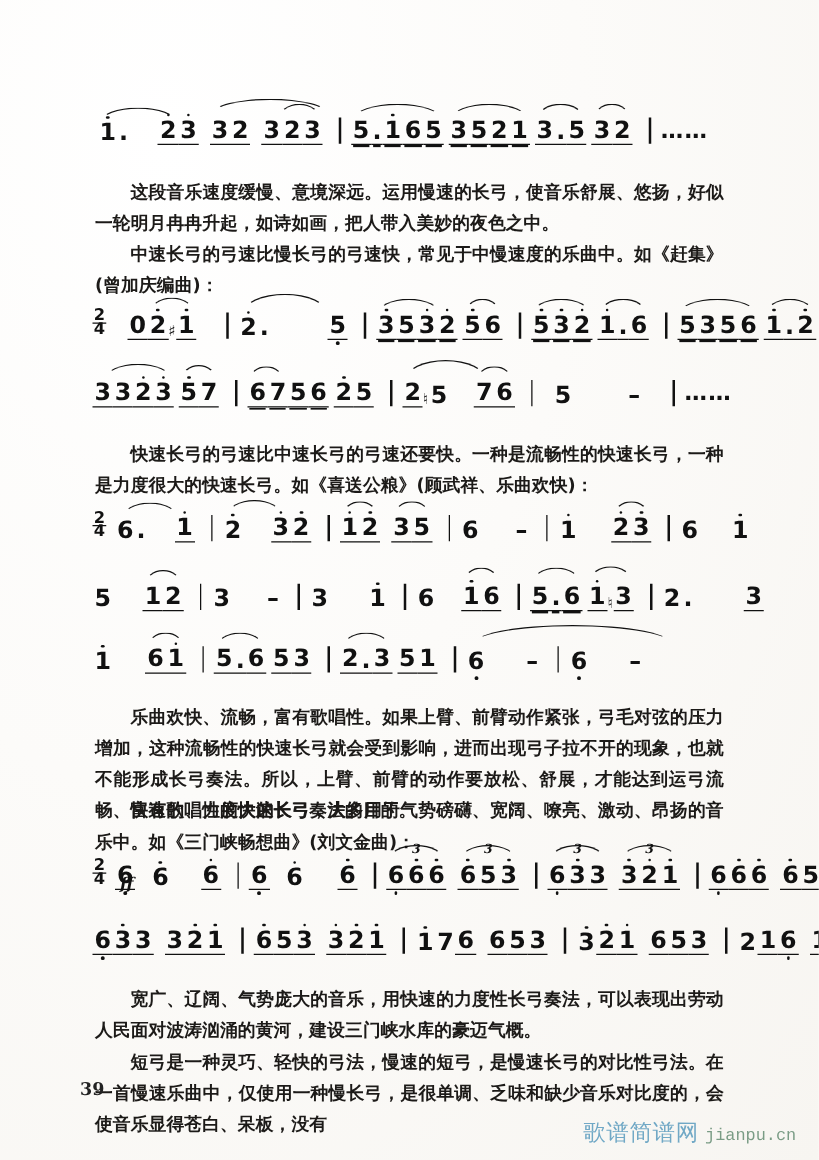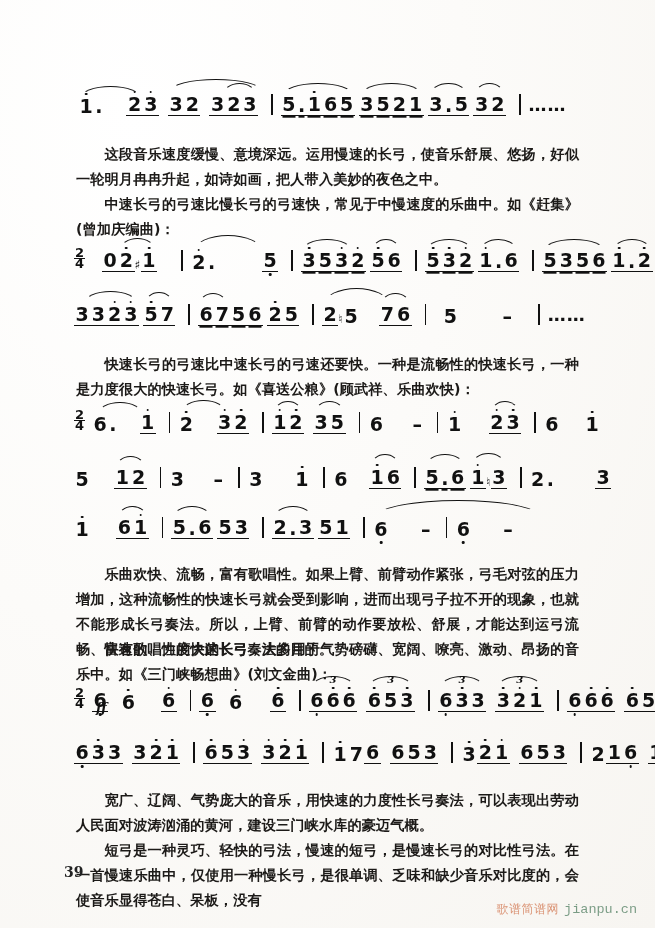--- a/index.html
+++ b/index.html
@@ -191,22 +191,22 @@
   .watermark {
     position: absolute;
     right: 18px;
     bottom: 10px;
     display: flex;
     align-items: baseline;
     gap: 5px;
     opacity: 0.55;
   }
   .wm-cn {
-    font-size: 12px;
-    color: #c2410c;
+    font-size: 18px;
+    color: #0369a1;
     letter-spacing: 0.5px;
     font-family: "DejaVu Sans", "Liberation Sans", sans-serif;
   }
   .wm-en {
     font-size: 13.5px;
     color: #14532d;
     font-family: Liberation Mono, monospace;
   }
 </style>
 </head>

